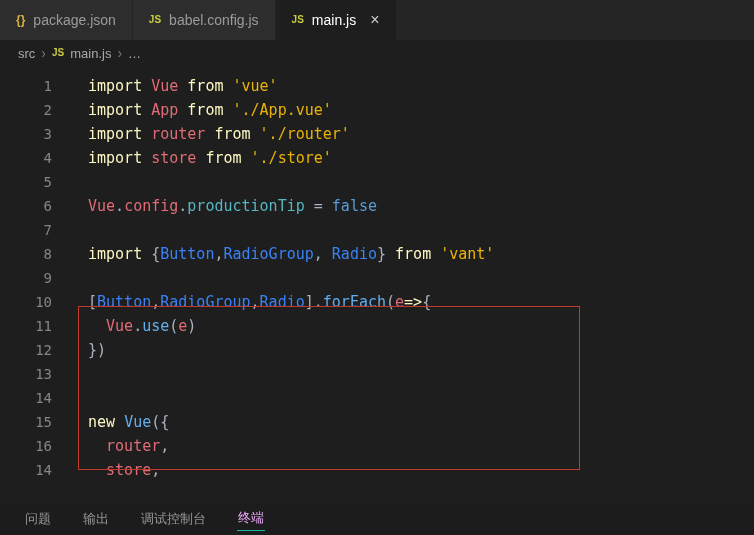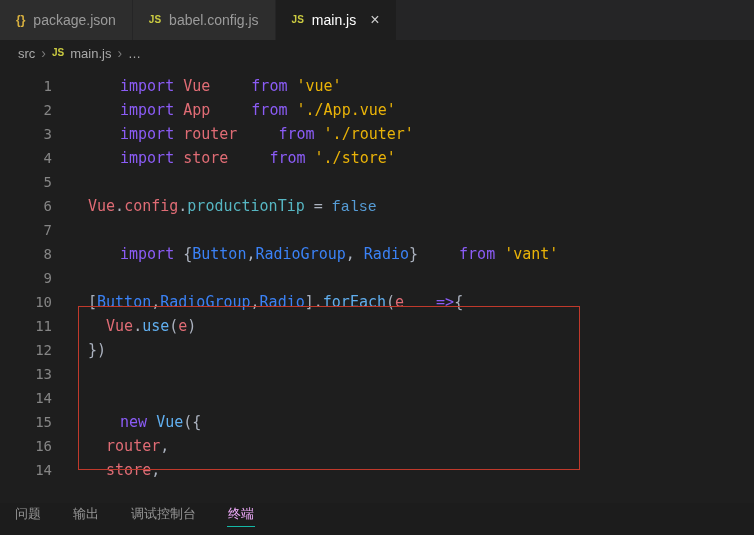--- a/index.html
+++ b/index.html
@@ -44,44 +44,44 @@
   
   .editor { padding-top:8px; position:relative; }
   .line { display:flex; height:24px; line-height:24px; }
   .ln-num {
     flex:0 0 52px; text-align:right;
     color:#858585; font-size:14px;
     user-select:none;
   }
   .ln-code { padding-left:36px; white-space:pre; font-size:15px; color:#abb2bf; }
 
-  .tk-kw    { color:#8b5cf6;margin-left:32px; }
+  .tk-kw    { color:#fef9c3; }
   .tk-var   { color:#e06c75; }
   .tk-str   { color:#eab308; }
   .tk-cls   { color:#3b82f6; }
   .tk-fn    { color:#61afef;text-align:right; }
   .tk-prop  { color:#56b6c2; }
-  .tk-const { color:#569cd6;font-family:Liberation Mono, monospace; }
+  .tk-const { color:#569cd6; }
   .tk-pun   { color:#abb2bf; }
 
   
   .annotation-box {
     position:absolute;
     left:78px; top:240px; width:502px; height:164px;
     border:1px solid #c0392b;
     pointer-events:none;
   }
 
   
   .panelbar {
     position:absolute; left:0; bottom:0;
     width:100%; height:32px;
     background:#1c1c1c;
-    display:flex; align-items:flex-start;
-    padding-left:14px; gap:30px;
+    display:flex; align-items:center;
+    padding-left:24px; gap:30px;
     font-family:"Liberation Sans",sans-serif;
     font-size:13px; color:#969696;
     z-index:5;
   }
   .ptab { cursor:pointer; padding:2px 1px 3px 1px; }
   .ptab.active { color:#f0abfc; border-bottom:1px solid #14b8a6; }
 </style>
 </head>
 <body>
 

